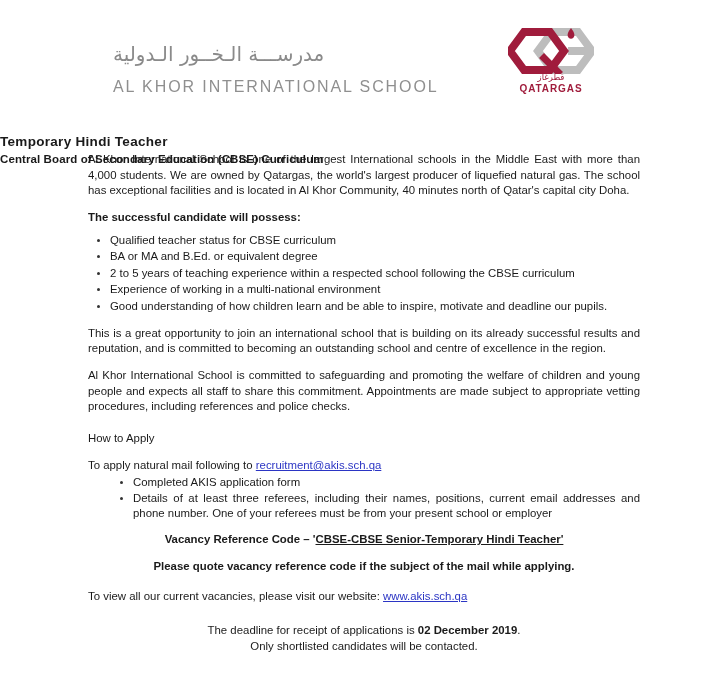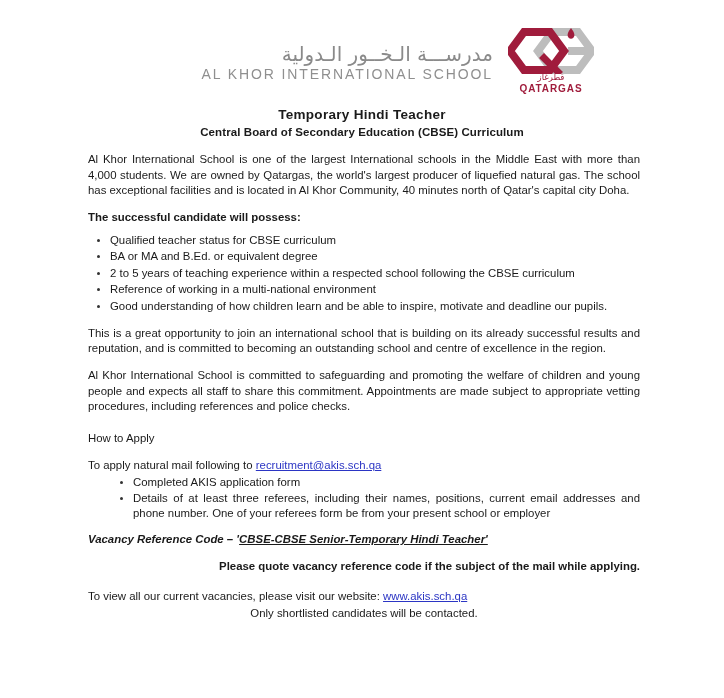--- a/index.html
+++ b/index.html
@@ -5,44 +5,44 @@
   html,body{margin:0;padding:0;}
   body{
     width:724px;height:698px;background:#ffffff;
     font-family:"Liberation Sans","DejaVu Sans",sans-serif;
     color:#1a1a1a;overflow:hidden;position:relative;
   }
   .page{position:relative;width:724px;height:698px;}
 
   
   .header{position:absolute;left:0;top:28px;width:724px;height:72px;}
-  .akis-logo{position:absolute;left:113px;top:16px;width:380px;text-align:right;}
+  .akis-logo{position:absolute;left:113px;top:16px;width:380px;text-align:left;}
   .akis-arabic{
     font-family:"DejaVu Sans",sans-serif;
     font-size:20px;color:#8a8a8a;letter-spacing:1px;direction:rtl;
     line-height:1.05;white-space:nowrap;
   }
   .akis-en{
-    font-size:14px;color:#8f8f8f;letter-spacing:1.9px;
-    line-height:1.15;white-space:nowrap;margin-top:1px;
+    font-size:16px;color:#8f8f8f;letter-spacing:1.9px;
+    line-height:1.15;white-space:nowrap;margin-top:13px;
   }
   .qg-logo{position:absolute;left:500px;top:0px;width:100px;height:72px;}
   .qg-mark{position:absolute;left:8px;top:0;width:86px;height:46px;}
   .qg-arabic{
     position:absolute;left:8px;top:44px;width:86px;text-align:center;
     font-family:"DejaVu Sans",sans-serif;font-size:8.5px;color:#a01c3c;
     letter-spacing:1px;direction:rtl;
   }
   .qg-word{
     position:absolute;left:8px;top:55px;width:86px;text-align:center;
     font-size:10px;font-weight:bold;color:#a01c3c;letter-spacing:0.9px;
   }
 
   
-  .title-block{position:absolute;left:0;top:106px;width:724px;text-align:center;}
+  .title-block{position:absolute;left:0;top:133px;width:724px;text-align:left;}
   .doc-title{font-size:13.5px;font-weight:bold;letter-spacing:0.3px;line-height:1.3;}
   .doc-subtitle{font-size:11.5px;font-weight:bold;letter-spacing:0.1px;line-height:1.35;margin-top:1px;}
 
   
   .body-wrap{position:absolute;left:88px;top:152px;width:552px;}
   p.para{
     margin:0 0 11px 0;font-size:11.4px;line-height:1.37;
     text-align:justify;text-justify:inter-word;
   }
   .section-head{
@@ -67,27 +67,26 @@
     text-align:justify;
   }
   ul.apply-bullets li::before{
     content:"";position:absolute;left:32px;top:6px;
     width:3px;height:3px;border-radius:50%;background:#333;
   }
 
   
   .vacancy{
     margin:9px 0 11px 0;font-size:11.4px;font-weight:bold;line-height:1.4;
-    text-align:left;
-    font-style:italic;
+    text-align:center;
   }
   .vacancy .code{text-decoration:underline;}
   .quote-note{
     margin:11px 0 0 0;font-size:11.4px;font-weight:bold;line-height:1.4;
-    text-align:right;
+    text-align:center;
   }
   .website-line{
     margin:14px 0 0 0;font-size:11.4px;line-height:1.4;text-align:left;
   }
   .deadline{
     margin:17px 0 0 0;font-size:11.4px;line-height:1.45;text-align:center;
   }
   .deadline .date{font-weight:bold;}
   .shortlist{margin:0;font-size:11.4px;line-height:1.45;text-align:center;}
 </style>
@@ -130,46 +129,49 @@
   <div class="body-wrap">
 
     <p class="para">Al Khor International School is one of the largest International schools in the Middle East with more than 4,000 students. We are owned by Qatargas, the world's largest producer of liquefied natural gas. The school has exceptional facilities and is located in Al Khor Community, 40 minutes north of Qatar's capital city Doha.</p>
 
     <div class="section-head">The successful candidate will possess:</div>
 
     <ul class="bullets">
       <li>Qualified teacher status for CBSE curriculum</li>
       <li>BA or MA and B.Ed. or equivalent degree</li>
       <li class="wrap">2 to 5 years of teaching experience within a respected school following the CBSE curriculum</li>
-      <li>Reference of working in a multi-national environment</li>
+      <li>Experience of working in a multi-national environment</li>
       <li class="wrap">Good understanding of how children learn and be able to inspire, motivate and deadline our pupils.</li>
     </ul>
 
     <p class="para">This is a great opportunity to join an international school that is building on its already successful results and reputation, and is committed to becoming an outstanding school and centre of excellence in the region.</p>
 
     <p class="para">Al Khor International School is committed to safeguarding and promoting the welfare of children and young people and expects all staff to share this commitment. Appointments are made subject to appropriate vetting procedures, including references and police checks.</p>
 
     <div class="howto">How to Apply</div>
 
     <div class="apply-line">
       <span>To apply natural mail following to </span><a class="link" href="#">recruitment@akis.sch.qa</a>
     </div>
 
     <ul class="apply-bullets">
       <li>Completed AKIS application form</li>
-      <li>Details of at least three referees, including their names, positions, current email addresses and phone number. One of your referees form be from your present school or employer</li>
+      <li>Details of at least three referees, including their names, positions, current email addresses and phone number. One of your referees must be from your present school or employer</li>
     </ul>
 
     <div class="vacancy">
       <span>Vacancy Reference Code – '</span><span class="code">CBSE-CBSE Senior-Temporary Hindi Teacher'</span>
     </div>
 
     <div class="quote-note">Please quote vacancy reference code if the subject of the mail while applying.</div>
 
     <div class="website-line">
       <span>To view all our current vacancies, please visit our website: </span><a class="link" href="#">www.akis.sch.qa</a>
     </div>
 
+    <div class="deadline">
+      <span>The deadline for receipt of applications is </span><span class="date">02 December 2019</span><span>.</span>
+    </div>
 
     <div class="shortlist">Only shortlisted candidates will be contacted.</div>
 
   </div>
 </div>
 
 </body></html>

